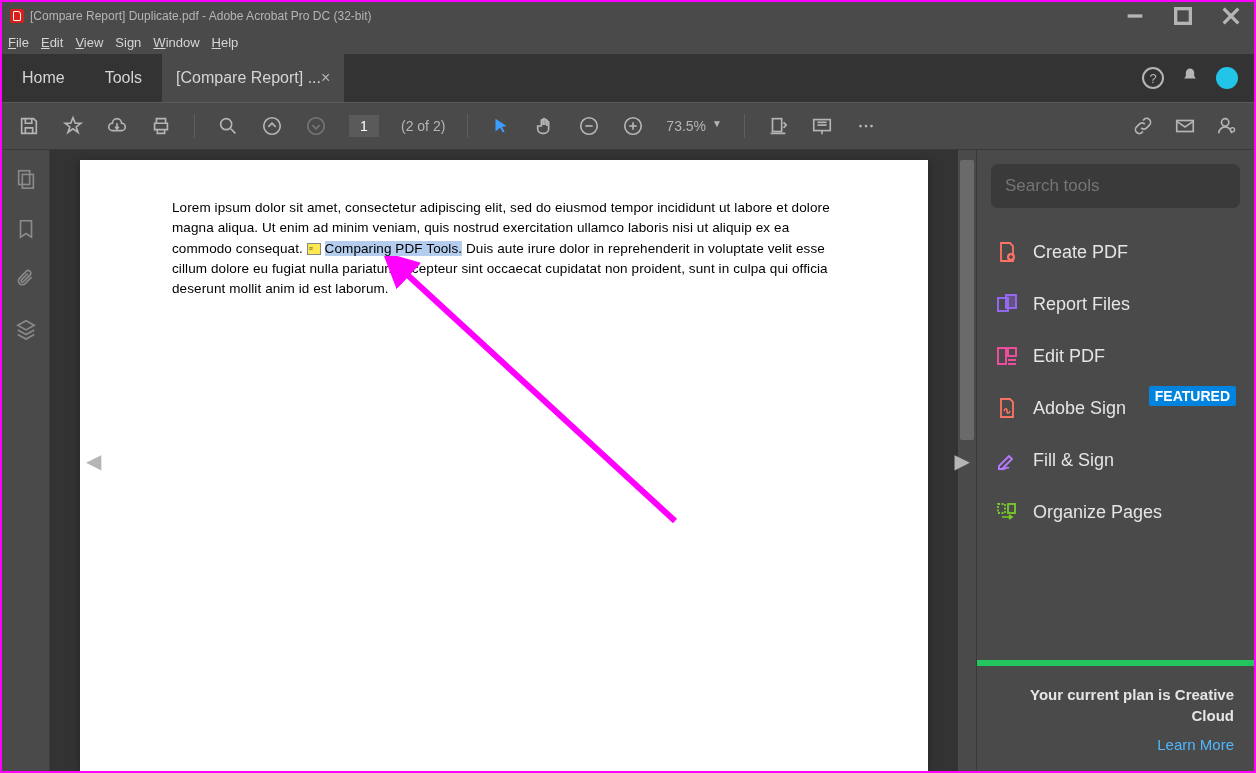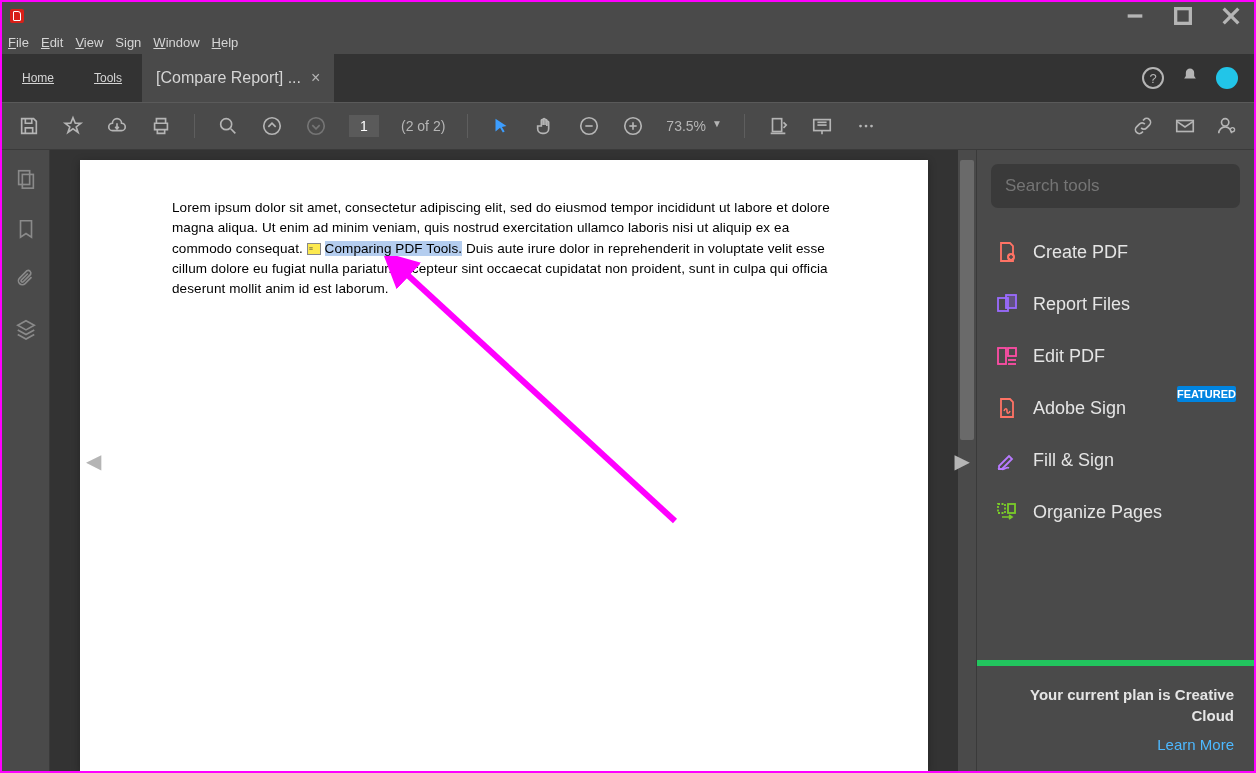--- a/index.html
+++ b/index.html
@@ -6,22 +6,22 @@
 body { font-family: "Segoe UI", sans-serif; background: #4a4a4a; width: 1256px; height: 773px; overflow: hidden; position: relative; border: 2px solid #ff00ff; }
 .titlebar { height: 28px; background: #4a4a4a; display: flex; align-items: center; padding: 0 8px; color: #b5b5b5; font-size: 12px; }
 .titlebar-icon { width: 14px; height: 14px; background: #d82018; border-radius: 2px; margin-right: 6px; position: relative; }
 .titlebar-icon::after { content: ""; position: absolute; left: 3px; top: 2px; width: 6px; height: 8px; border: 1px solid #fff; border-radius: 1px 3px 1px 1px; }
 .titlebar-text { flex: 1; }
 .titlebar-controls { display: flex; gap: 18px; margin-left: auto; color: #b5b5b5; }
 .titlebar-ctrl { width: 30px; height: 22px; display: flex; align-items: center; justify-content: center; cursor: pointer; }
 .menubar { height: 24px; background: #4a4a4a; display: flex; align-items: center; padding: 0 6px; color: #d5d5d5; font-size: 13px; gap: 12px; }
 .menubar span { cursor: pointer; }
 .tabbar { height: 48px; background: #333333; display: flex; align-items: center; color: #d5d5d5; }
-.tab-home, .tab-tools { padding: 14px 20px; font-size: 12px; cursor: pointer; text-decoration: underline; }
-.tab-doc { background: #4a4a4a; height: 100%; display: flex; align-items: center; padding: 0 14px; font-size: 16px; gap: 10px; }
+.tab-home, .tab-tools { padding: 14px 20px; font-size: 16px; cursor: pointer; }
+.tab-doc { background: #4a4a4a; height: 100%; display: flex; align-items: center; padding: 0 14px; font-size: 16px; }
 .tab-close { font-size: 16px; cursor: pointer; color: #b5b5b5; }
 .tab-right { margin-left: auto; display: flex; align-items: center; gap: 16px; padding-right: 16px; }
 .icon-circle { width: 22px; height: 22px; border: 2px solid #b5b5b5; border-radius: 50%; display: flex; align-items: center; justify-content: center; font-size: 13px; color: #b5b5b5; }
 .bell-icon { color: #b5b5b5; font-size: 18px; }
 .user-avatar { width: 22px; height: 22px; background: #22c5e8; border-radius: 50%; }
 .toolbar { height: 48px; background: #4a4a4a; display: flex; align-items: center; padding: 0 16px; gap: 22px; border-top: 1px solid #5a5a5a; border-bottom: 1px solid #3a3a3a; }
 .tb-icon { width: 22px; height: 22px; color: #b5b5b5; display: flex; align-items: center; justify-content: center; cursor: pointer; }
 .tb-sep { width: 1px; height: 24px; background: #5e5e5e; }
 .page-input { width: 30px; background: #5a5a5a; border: none; color: #fff; text-align: center; font-size: 14px; padding: 3px; }
 .page-count { color: #b5b5b5; font-size: 14px; }
@@ -42,33 +42,34 @@
 .scroll-track { width: 18px; background: #4a4a4a; position: relative; }
 .scroll-thumb { position: absolute; width: 14px; left: 2px; top: 10px; height: 280px; background: #6a6a6a; border-radius: 2px; }
 .nav-chevron { position: absolute; top: 50%; transform: translateY(-50%); color: #b5b5b5; font-size: 20px; cursor: pointer; z-index: 10; }
 .nav-left { left: 36px; }
 .nav-right { right: 6px; }
 .right-panel { width: 278px; background: #4a4a4a; border-left: 1px solid #3a3a3a; display: flex; flex-direction: column; }
 .search-tools { margin: 14px; background: #3a3a3a; border: none; padding: 12px 14px; color: #a0a0a0; font-size: 17px; border-radius: 7px; outline: none; }
 .tools-list { flex: 1; overflow-y: auto; padding: 4px 0; }
 .tool-item { display: flex; align-items: center; padding: 14px 18px; gap: 14px; color: #e5e5e5; font-size: 18px; cursor: pointer; position: relative; }
 .tool-icon { width: 24px; height: 24px; flex-shrink: 0; display: flex; align-items: center; justify-content: center; }
-.badge-featured { position: absolute; right: 18px; top: 4px; background: #0084e0; color: #fff; font-size: 11px; font-weight: bold; padding: 2px 0; border-radius: 2px; }
+.badge-featured { position: absolute; right: 18px; top: 4px; background: #0084e0; color: #fff; font-size: 14px; font-weight: bold; padding: 2px 6px; border-radius: 2px; }
 .plan-footer { padding: 18px 20px; text-align: right; border-top: 6px solid #22c55e; }
 .plan-text { color: #e5e5e5; font-size: 15px; font-weight: 600; line-height: 1.4; margin-bottom: 10px; }
 .learn-more { color: #4db8ff; font-size: 15px; cursor: pointer; }
 
 svg { width: 100%; height: 100%; }
 .stroke-icon { stroke: currentColor; stroke-width: 1.8; fill: none; }
 </style>
 </head>
 <body>
 
 <div class="titlebar">
   <div class="titlebar-icon"></div>
+  <span class="titlebar-text">[Compare Report] Duplicate.pdf - Adobe Acrobat Pro DC (32-bit)</span>
   <div class="titlebar-controls">
     <div class="titlebar-ctrl">
         <svg viewBox="0 0 12 12">
           <line x1="2" y1="6" x2="10" y2="6" class="stroke-icon"></line>
         </svg>
       </div>
     <div class="titlebar-ctrl">
         <svg viewBox="0 0 12 12">
           <rect x="2" y="2" width="8" height="8" class="stroke-icon"></rect>
         </svg>

